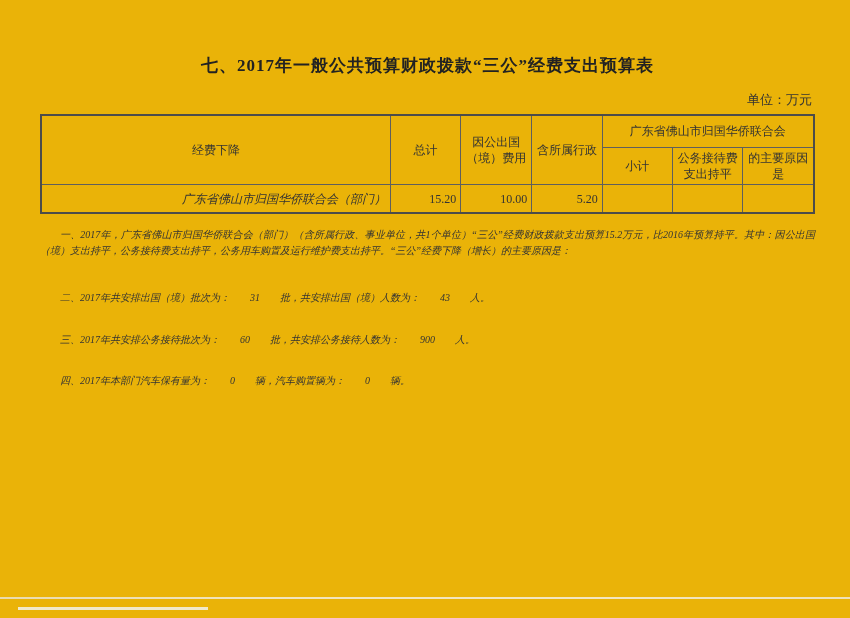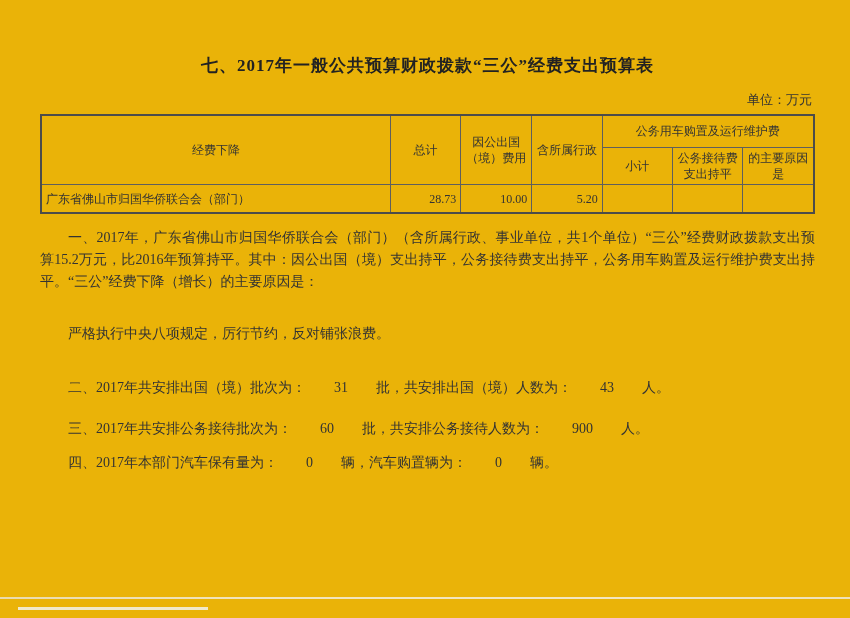--- a/index.html
+++ b/index.html
@@ -47,33 +47,33 @@
     border: 1px solid #5f5f5d;
     font-weight: normal;
     padding: 2px 4px;
     line-height: 1.35;
   }
   table.budget { border: 2px solid #4c4c4a; }
   table.budget thead th { text-align: center; vertical-align: middle; }
   tr.head-group { height: 32px; }
   tr.head-sub { height: 36px; }
   tr.data-row { height: 29px; }
-  td.cell-name { text-align: left; padding-left: 5px; vertical-align: middle; }
+  td.cell-name { text-align: right; padding-left: 5px; vertical-align: middle; font-style: italic; }
   td.cell-num { text-align: right; padding-right: 9px; vertical-align: middle; font-family: "Liberation Serif", "DejaVu Serif", serif; }
-  .notes { font-size: 14px; line-height: 1.55; color: #333; }
+  .notes { font-size: 10px; line-height: 1.55; color: #333; font-style: italic; }
   .para-intro {
     margin-top: 13px;
     text-indent: 2em;
     text-align: justify;
   }
   .para-reason { margin-top: 31px; text-indent: 2em; }
   .para-item { white-space: pre-wrap; }
   .item-two   { margin-top: 32px; text-indent: 2em; }
-  .item-three { margin-top: 19px; text-indent: 2em; }
-  .item-four  { margin-top: 12px; text-indent: 2em; }
+  .item-three { margin-top: 26px; text-indent: 2em; }
+  .item-four  { margin-top: 26px; text-indent: 2em; }
   .scan-edge-bottom {
     position: absolute;
     left: 0; right: 0; bottom: 19px;
     height: 2px;
     background: linear-gradient(to right, #e9e5d8, #f3f1e9 30%, #f5f3ee 70%, #efede5);
     opacity: 0.8;
   }
   .scan-smudge {
     position: absolute;
     left: 18px; bottom: 8px;
@@ -101,44 +101,43 @@
         <col style="width:9.1%">
         <col style="width:9.1%">
         <col style="width:9.2%">
       </colgroup>
       <thead>
         <tr class="head-group">
           <th rowspan="2">经费下降</th>
           <th rowspan="2">总计</th>
           <th rowspan="2">因公出国（境）费用</th>
           <th rowspan="2">含所属行政</th>
-          <th colspan="3">公务用车购置及运行维护费</th>
+          <th colspan="3">广东省佛山市归国华侨联合会</th>
         </tr>
         <tr class="head-sub">
           <th>小计</th>
           <th>公务接待费支出持平</th>
           <th>的主要原因是</th>
         </tr>
       </thead>
       <tbody>
         <tr class="data-row">
           <td class="cell-name">广东省佛山市归国华侨联合会（部门）</td>
-          <td class="cell-num">28.73</td>
+          <td class="cell-num">15.20</td>
           <td class="cell-num">10.00</td>
           <td class="cell-num">5.20</td>
           <td class="cell-num"></td>
           <td class="cell-num"></td>
           <td class="cell-num"></td>
         </tr>
       </tbody>
     </table>
 
     <div class="notes">
       <div class="para-intro">一、2017年，广东省佛山市归国华侨联合会（部门）（含所属行政、事业单位，共1个单位）“三公”经费财政拨款支出预算15.2万元，比2016年预算持平。其中：因公出国（境）支出持平，公务接待费支出持平，公务用车购置及运行维护费支出持平。“三公”经费下降（增长）的主要原因是：</div>
-      <div class="para-reason">严格执行中央八项规定，厉行节约，反对铺张浪费。</div>
       <div class="para-item item-two">二、2017年共安排出国（境）批次为：　　31　　批，共安排出国（境）人数为：　　43　　人。</div>
       <div class="para-item item-three">三、2017年共安排公务接待批次为：　　60　　批，共安排公务接待人数为：　　900　　人。</div>
       <div class="para-item item-four">四、2017年本部门汽车保有量为：　　0　　辆，汽车购置辆为：　　0　　辆。</div>
     </div>
 
   </div>
 
   <div class="scan-edge-bottom"></div>
   <div class="scan-smudge"></div>
 </div>

